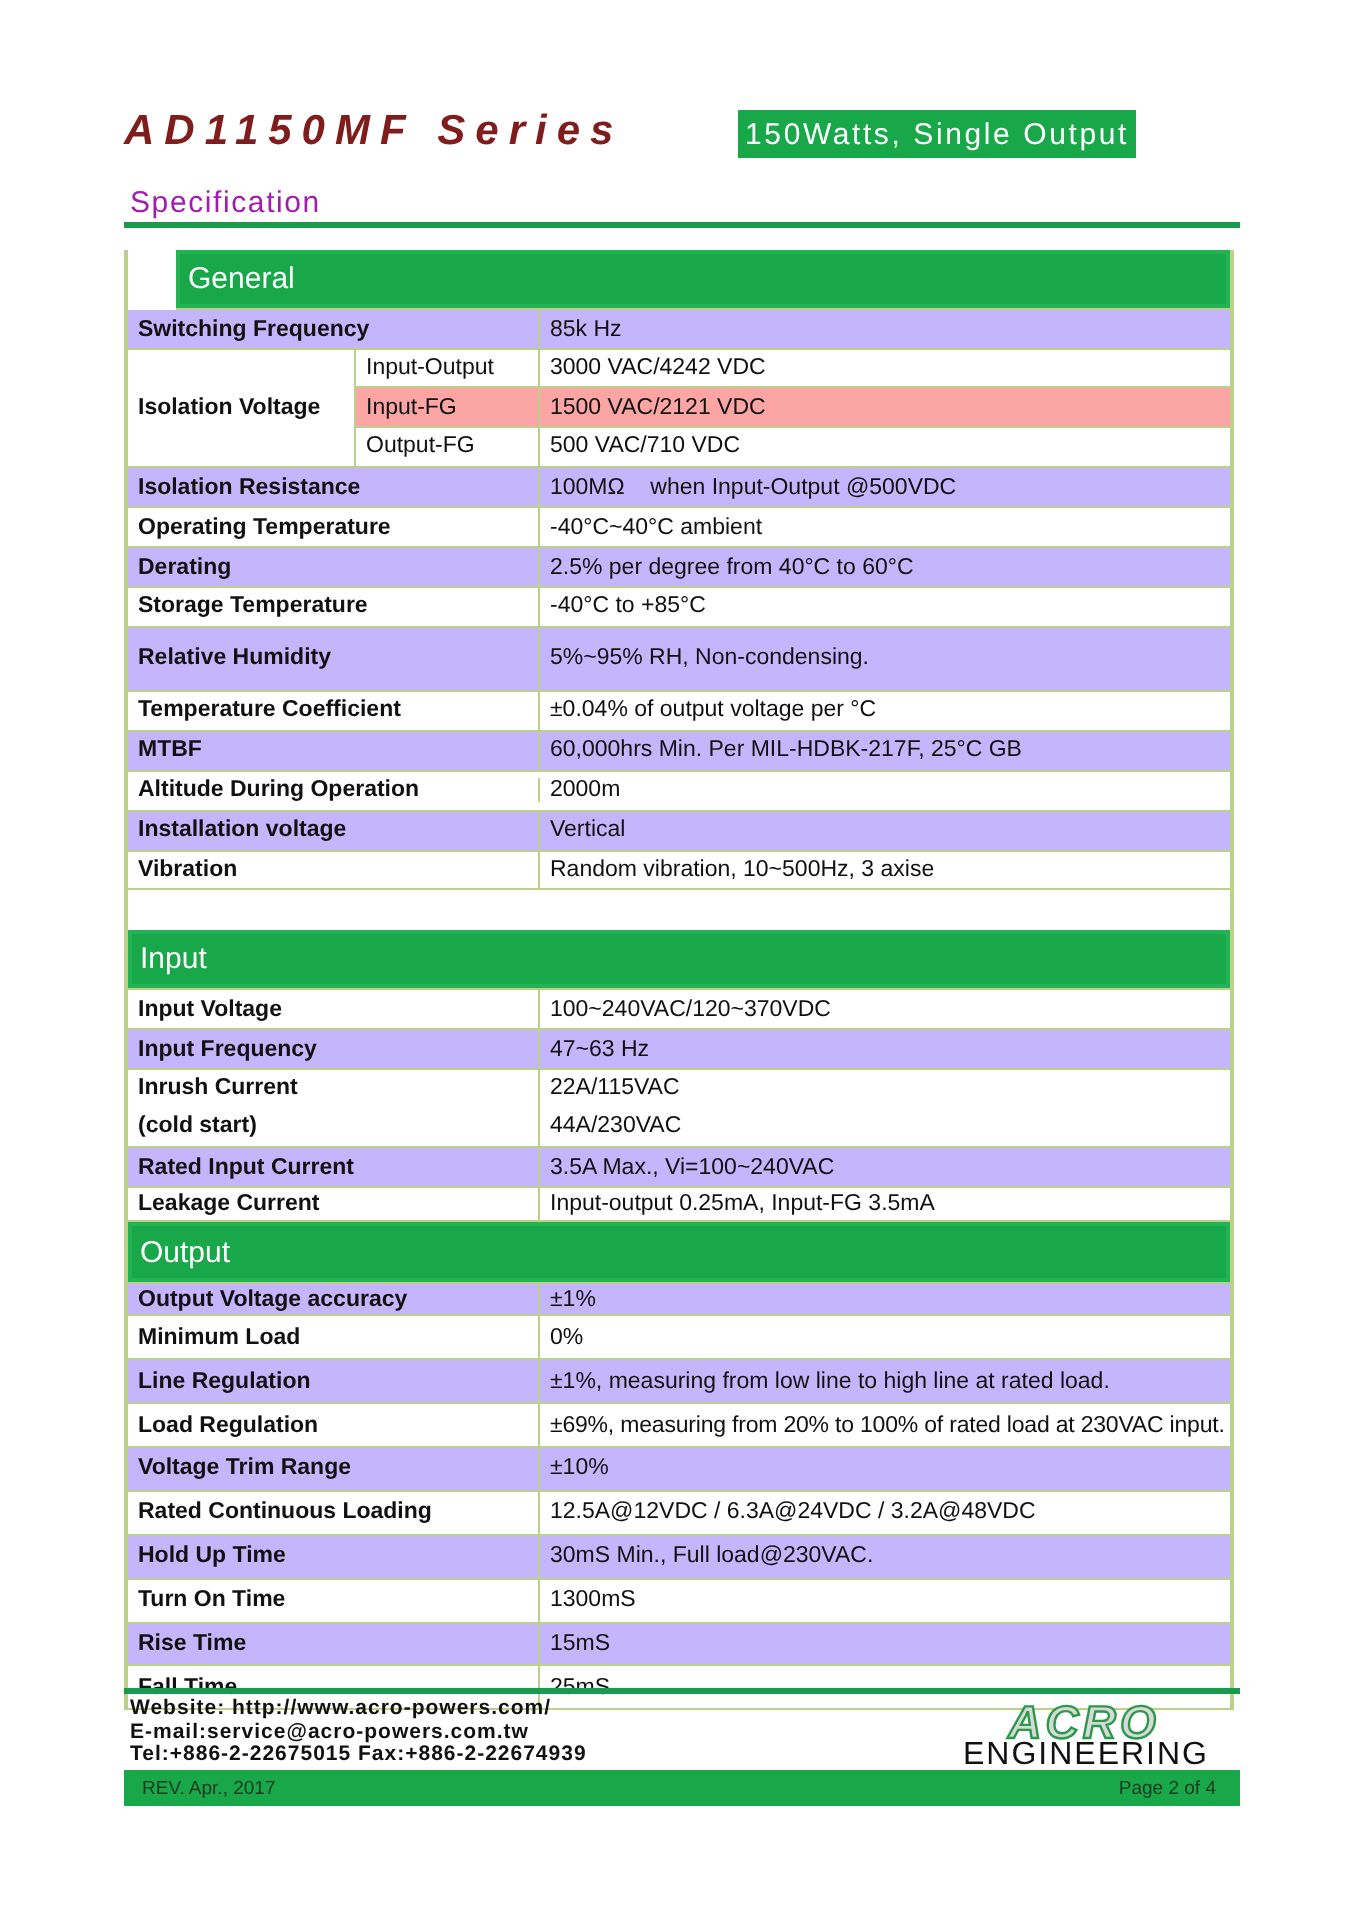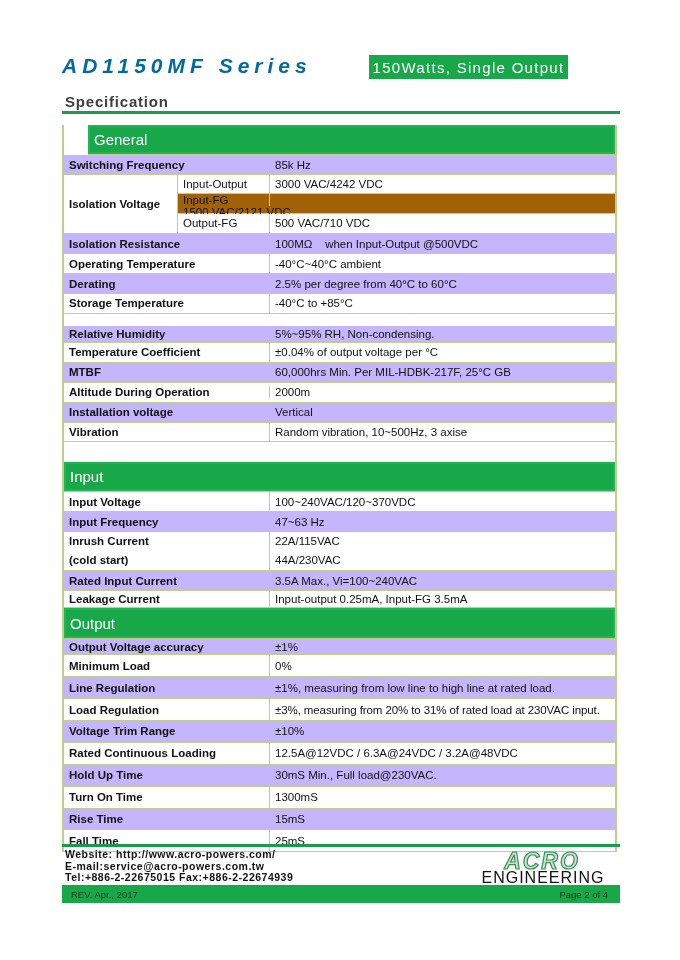--- a/index.html
+++ b/index.html
@@ -1,36 +1,36 @@
 <!DOCTYPE html>
 <html><head>
 <meta charset="utf-8">
 <style>
   html, body { margin:0; padding:0; background:#ffffff; }
   body { width:680px; height:960px; position:relative; font-family:"Liberation Sans", sans-serif; color:#111; overflow:hidden; }
-  .title { position:absolute; left:62px; top:54px; font-size:21px; font-weight:bold; font-style:italic; letter-spacing:5px; color:#0369a1; }
+  .title { position:absolute; left:62px; top:54px; font-size:21px; font-weight:bold; font-style:italic; letter-spacing:5px; color:#7f1d1d; }
   .title-badge { position:absolute; left:369px; top:55px; width:199px; height:24px; background:#16a34a; background:#18a84a; color:#fff; font-size:15px; letter-spacing:1.3px; text-align:center; line-height:25px; }
-  .spec-heading { position:absolute; left:65px; top:93px; font-size:15px; font-weight:bold; letter-spacing:0.8px; color:#404040; }
+  .spec-heading { position:absolute; left:65px; top:93px; font-size:15px; font-weight:normal; letter-spacing:0.8px; color:#a21caf; }
   .spec-rule { position:absolute; left:62px; top:111px; width:558px; height:3px; background:#1a9a4c; }
   .table { position:absolute; left:62px; top:125px; width:555px; border-left:2px solid #bcd08a; border-right:2px solid #bcd08a; box-sizing:border-box; }
   .section { background:#18a84a; color:#fff; font-size:15px; padding-left:6px; box-sizing:border-box; display:flex; align-items:center; border-bottom:1px solid #bcd08a; box-shadow: inset 0 0 0 2px #22b354; }
   .row { display:flex; border-bottom:1px solid #bcd08a; box-sizing:border-box; font-size:11.5px; }
   .row.g { background:#c4b5fd; }
   .row.w { background:#ffffff; }
   .cell { box-sizing:border-box; padding-left:5px; display:flex; align-items:center; }
   .lbl { width:206px; font-weight:bold; border-right:1px solid #bcd08a; }
   .val { flex:1; }
   .iso { display:flex; border-bottom:1px solid #bcd08a; box-sizing:border-box; font-size:11.5px; }
   .iso .lbl2 { width:114px; font-weight:bold; border-right:1px solid #bcd08a; background:#fff; display:flex; align-items:center; padding-left:5px; box-sizing:border-box; }
   .iso .subs { flex:1; display:flex; flex-direction:column; }
   .iso .subrow { display:flex; height:19.7px; border-bottom:1px solid #bcd08a; box-sizing:border-box; }
   .iso .subrow:last-child { border-bottom:none; }
   .iso .sub { width:92px; border-right:1px solid #bcd08a; padding-left:5px; display:flex; align-items:center; box-sizing:border-box; }
   .iso .sv { flex:1; padding-left:5px; display:flex; align-items:center; box-sizing:border-box; }
-  .sg { background:#a16207;flex-direction:column; } .sw { background:#fff; }
+  .sg { background:#fca5a5; } .sw { background:#fff; }
   .two { flex-direction:column; align-items:flex-start; justify-content:center; }
   .two span { display:block; line-height:19.5px; }
   .footer-rule { position:absolute; left:62px; top:844px; width:558px; height:3px; background:#1a9a4c; }
   .footer-info { position:absolute; left:65px; top:849px; font-size:10.5px; font-weight:bold; line-height:11.5px; letter-spacing:0.5px; color:#111; }
   .logo { position:absolute; left:466px; top:850px; width:152px; height:32px; }
   .logo-sub { position:absolute; left:468px; top:869px; width:150px; text-align:center; font-size:16px; font-weight:normal; letter-spacing:1px; color:#111; }
   .footer-bar { position:absolute; left:62px; top:885px; width:558px; height:18px; background:#18a84a; font-size:9.5px; color:#1d3a1d; }
   .footer-bar .rev { position:absolute; left:9px; top:4px; }
   .footer-bar .page { position:absolute; right:12px; top:4px; }
 </style>
@@ -75,21 +75,21 @@
     <div class="cell val">-40°C~40°C ambient</div>
   </div>
   <div class="row g" style="height:20px;">
     <div class="cell lbl">Derating</div>
     <div class="cell val">2.5% per degree from 40°C to 60°C</div>
   </div>
   <div class="row w" style="height:19.5px;">
     <div class="cell lbl">Storage Temperature</div>
     <div class="cell val">-40°C to +85°C</div>
   </div>
-  <div class="row g" style="height:17px;margin-top:12px;">
+  <div class="row g" style="height:32px;">
     <div class="cell lbl">Relative Humidity</div>
     <div class="cell val">5%~95% RH, Non-condensing.</div>
   </div>
   <div class="row w" style="height:20px;">
     <div class="cell lbl">Temperature Coefficient</div>
     <div class="cell val">±0.04% of output voltage per °C</div>
   </div>
   <div class="row g" style="height:20px;">
     <div class="cell lbl">MTBF</div>
     <div class="cell val">60,000hrs Min. Per MIL-HDBK-217F, 25°C GB</div>
@@ -143,21 +143,21 @@
   <div class="row w" style="height:22px;">
     <div class="cell lbl">Minimum Load</div>
     <div class="cell val">0%</div>
   </div>
   <div class="row g" style="height:22px;">
     <div class="cell lbl">Line Regulation</div>
     <div class="cell val">±1%, measuring from low line to high line at rated load.</div>
   </div>
   <div class="row w" style="height:22px;">
     <div class="cell lbl">Load Regulation</div>
-    <div class="cell val" style="letter-spacing:-0.1px;">±3%, measuring from 20% to 31% of rated load at 230VAC input.</div>
+    <div class="cell val" style="letter-spacing:-0.1px;">±69%, measuring from 20% to 100% of rated load at 230VAC input.</div>
   </div>
   <div class="row g" style="height:21.5px;">
     <div class="cell lbl">Voltage Trim Range</div>
     <div class="cell val">±10%</div>
   </div>
   <div class="row w" style="height:22px;">
     <div class="cell lbl">Rated Continuous Loading</div>
     <div class="cell val">12.5A@12VDC / 6.3A@24VDC / 3.2A@48VDC</div>
   </div>
   <div class="row g" style="height:22px;">

